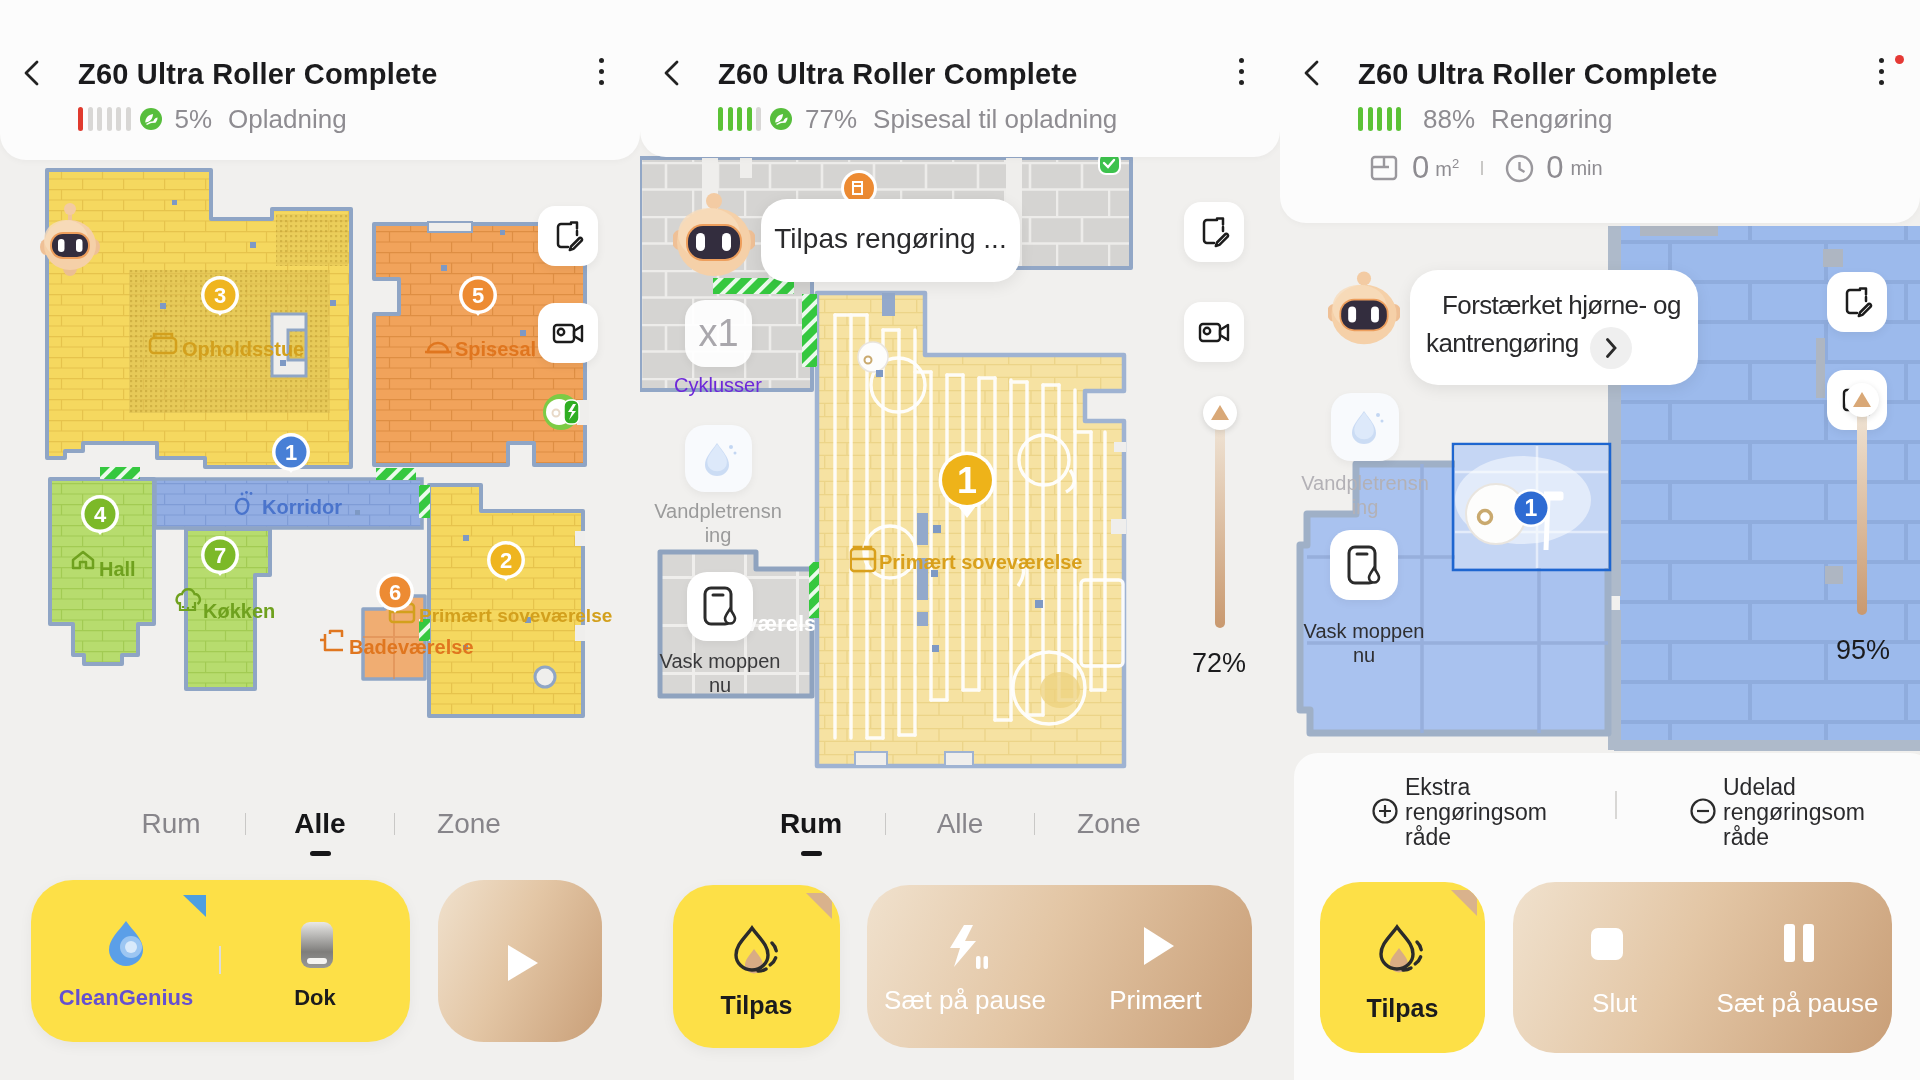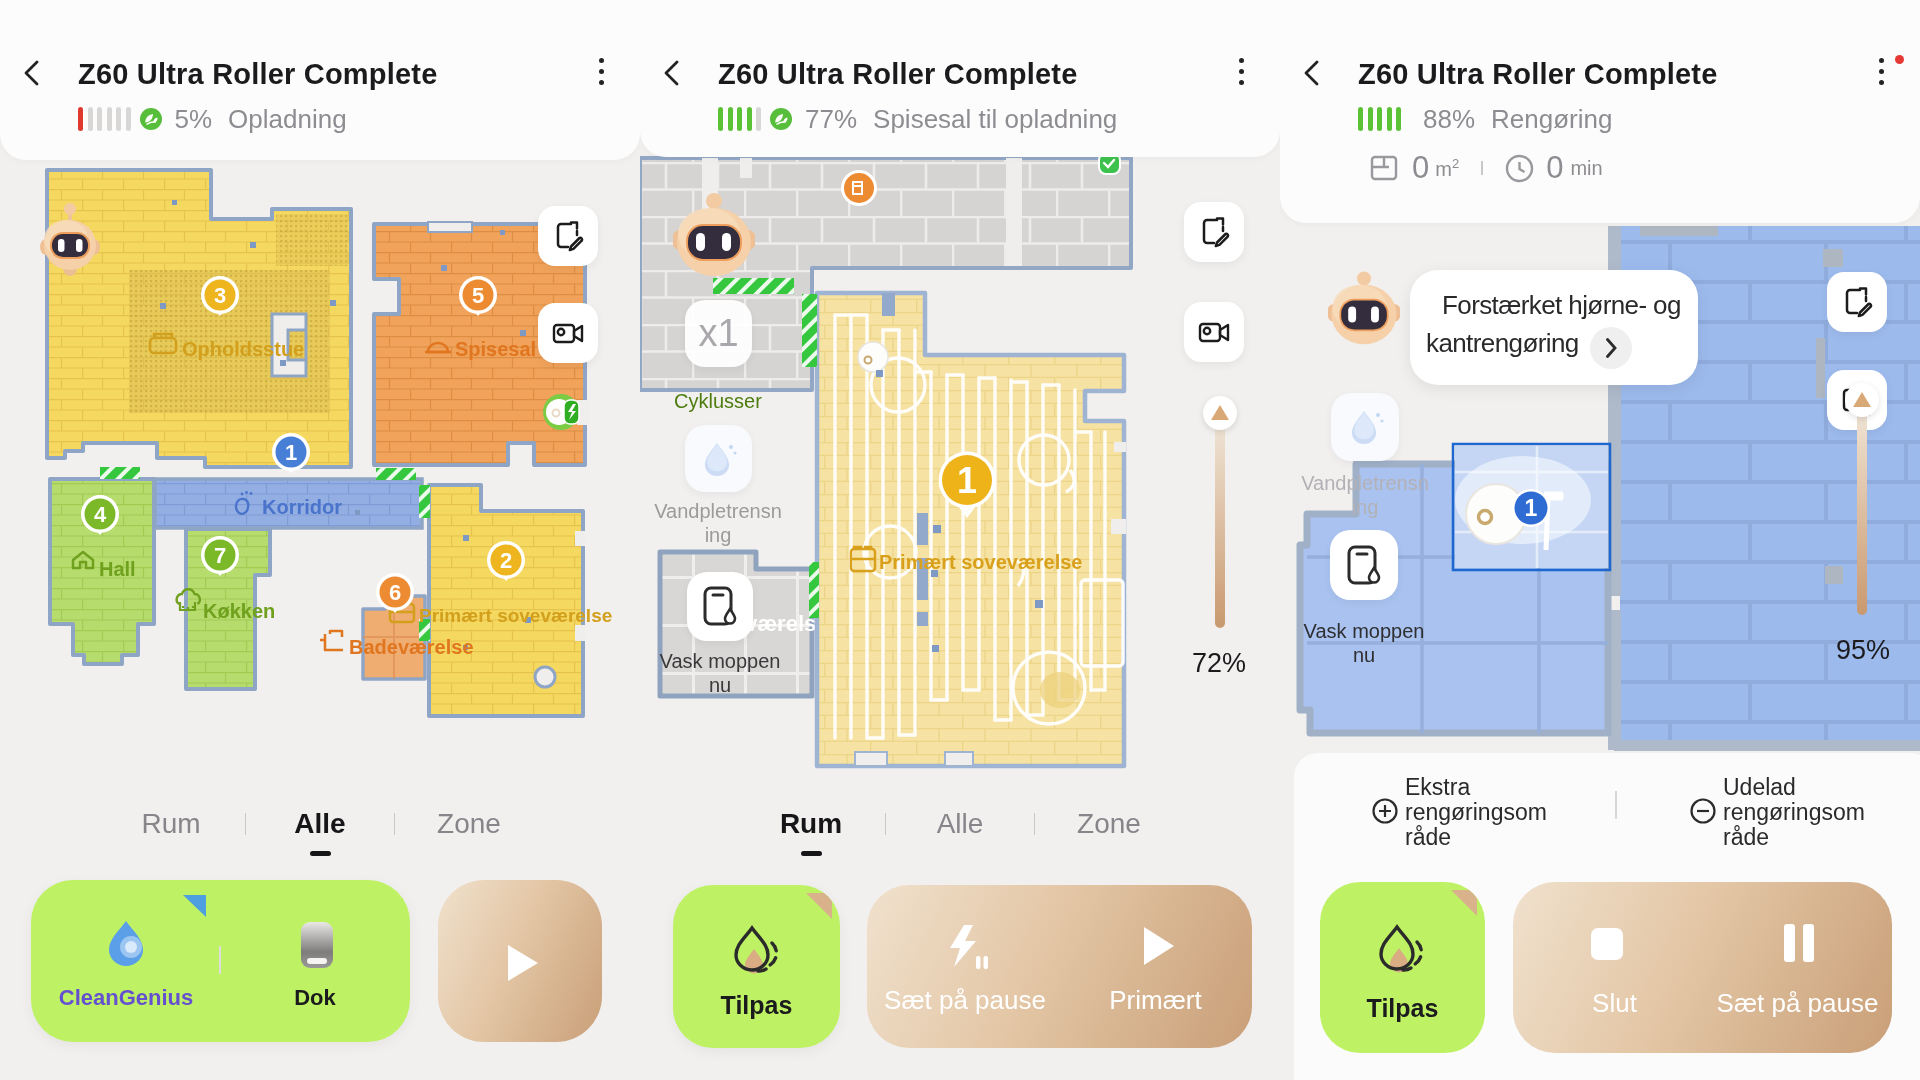--- a/index.html
+++ b/index.html
@@ -19,21 +19,21 @@
   .stat { font-size:26px; color:#8E8C91; }
   .kebab { position:absolute; right:36px; top:58px; width:6px; height:32px; }
   .kebab i { display:block; width:5px; height:5px; border-radius:50%; background:#222; margin:0 auto 6px; }
   .fbtn { position:absolute; width:60px; height:60px; background:#fff; border-radius:17px; box-shadow:0 3px 10px rgba(0,0,0,0.06); display:flex; align-items:center; justify-content:center; }
   .tabs { position:absolute; width:640px; display:flex; justify-content:center; align-items:center; gap:0; }
   .tab { font-size:28px; color:#87858A; width:148px; text-align:center; position:relative; }
   .tab.act { color:#161618; font-weight:bold; }
   .tab.act:after { content:""; position:absolute; left:50%; margin-left:-10px; bottom:-16px; width:21px; height:5px; border-radius:3px; background:#161618; }
   .tdiv { width:1px; height:22px; background:#C9C8C6; }
   .bigbtn { position:absolute; border-radius:42px; background:linear-gradient(115deg,#F0E1CD 0%,#E3C6A5 45%,#C99F78 100%); }
-  .whcard { position:absolute; background:#bef264; border-radius:42px; box-shadow:0 4px 14px rgba(0,0,0,0.05); }
+  .whcard { position:absolute; background:#fde047; border-radius:42px; box-shadow:0 4px 14px rgba(0,0,0,0.05); }
   .btxt { position:absolute; text-align:center; color:#fff; font-size:26px; }
   .tooltip { position:absolute; background:#fff; border-radius:26px; box-shadow:0 4px 16px rgba(0,0,0,0.08); }
   .maplabel { position:absolute; color:#9B9B9B; font-size:20px; text-align:center; }
 </style>
 </head>
 <body>
 
 <div class="s" id="s1">
   <svg class="map" width="640" height="1080" viewBox="0 0 640 1080">
     <defs>
@@ -464,23 +464,26 @@
     <rect x="38" y="10" width="6" height="14" fill="#EFC49B"></rect>
     <circle cx="41" cy="9" r="8" fill="#F3CBA3"></circle>
     <ellipse cx="41" cy="50" rx="37" ry="34" fill="#F5D0A8"></ellipse>
     <ellipse cx="36" cy="42" rx="31" ry="26" fill="#F8DCBC" opacity="0.8"></ellipse>
     <rect x="13" y="32" width="56" height="37" rx="17" fill="#ED9E5C"></rect>
     <rect x="15" y="34" width="52" height="33" rx="15" fill="#332D3E"></rect>
     <rect x="23" y="41" width="9" height="18" rx="4.5" fill="#fff"></rect>
     <rect x="49" y="41" width="9" height="18" rx="4.5" fill="#fff"></rect>
   </svg>
 
+  <div class="tooltip" style="left:121px; top:199px; width:259px; height:83px;">
+    <div style="position:absolute;width:100%;top:24px;text-align:center;font-size:28px;color:#2A2A2C;">Tilpas rengøring ...</div>
+  </div>
 
   <div style="position:absolute;left:45px;top:300px;width:67px;height:67px;background:rgba(255,255,255,0.92);border-radius:20px;box-shadow:0 3px 8px rgba(0,0,0,0.05);display:flex;align-items:center;justify-content:center;font-size:38px;color:#A9A7AC;">x1</div>
-  <div class="maplabel" style="left:18px;top:390px;width:120px;color:#4d7c0f;">Cyklusser</div>
+  <div class="maplabel" style="left:18px;top:374px;width:120px;color:#6d28d9;">Cyklusser</div>
 
   <div style="position:absolute;left:45px;top:425px;width:67px;height:67px;background:#F8FAFD;border-radius:20px;box-shadow:0 3px 8px rgba(0,0,0,0.05);">
     <svg style="position:absolute;left:16px;top:14px;" width="36" height="40" viewBox="0 0 36 40">
       <path d="M16,4 C22,13 28,18 28,26 a12,11 0 0 1 -24,0 C4,18 10,13 16,4 z" fill="#C3D6F2" opacity="0.85"></path>
       <path d="M16,4 C22,13 28,18 28,26 a12,11 0 0 1 -24,0 C4,18 10,13 16,4 z" fill="#DDE9FA" transform="translate(3,2) scale(0.82)"></path>
       <circle cx="30" cy="8" r="2" fill="#C3D6F2"></circle>
         <circle cx="34" cy="14" r="1.5" fill="#C3D6F2"></circle>
     </svg>
   </div>
   <div class="maplabel" style="left:8px;top:500px;width:140px;">Vandpletrensn</div>

